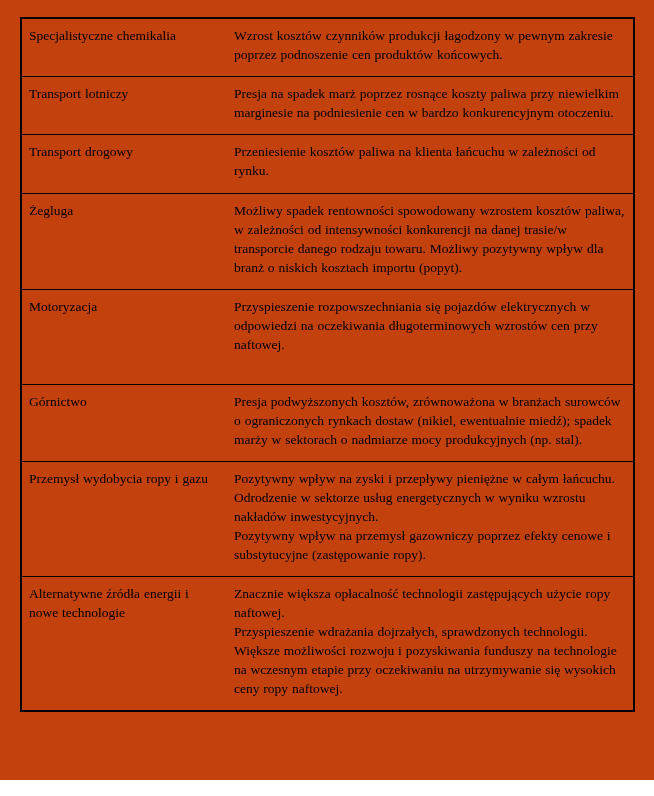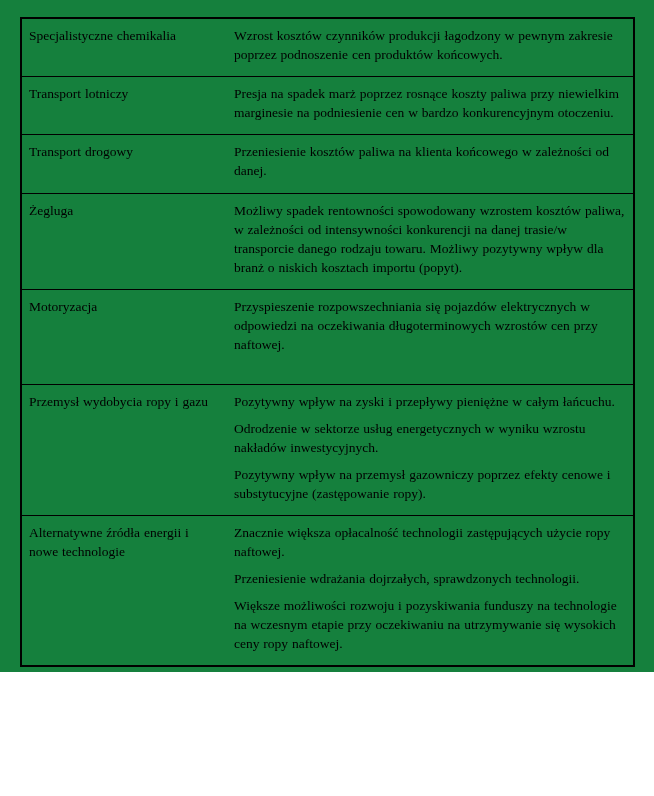--- a/index.html
+++ b/index.html
@@ -5,23 +5,23 @@
   * { box-sizing: border-box; }
   html, body { margin: 0; padding: 0; background: #ffffff; }
   body {
     width: 654px; height: 796px;
     font-family: "Liberation Serif", "DejaVu Serif", serif;
     color: #000000;
     -webkit-font-smoothing: antialiased;
   }
   .page {
     position: relative;
-    width: 654px; height: 672px;
+    width: 654px; height: 780px;
     padding: 17px 19px 20px 20px;
-    background: #15803d;
+    background: #c2410c;
     overflow: hidden;
   }
   table.doc-table {
     border-collapse: collapse;
     table-layout: fixed;
     width: 615px;
     border: 2px solid #000000;
   }
   table.doc-table td {
     border-top: 1.5px solid #000000;
@@ -29,21 +29,21 @@
     font-size: 13.5px;
     line-height: 19px;
     padding: 7px 8px 12px 7px;
     word-spacing: 0.5px;
     overflow: hidden;
   }
   table.doc-table tr:first-child td { border-top: none; }
   td.col-industry { width: 206px; padding-right: 4px; }
   td.col-impact  { padding-left: 6px; padding-right: 8px; }
   table.doc-table p { margin: 0; }
-  table.doc-table p + p { margin-top: 8px; }
+  table.doc-table p + p { }
   tr:nth-child(1) { height: 58px; }
   tr:nth-child(2) { height: 58px; }
   tr:nth-child(3) { height: 59px; }
   tr:nth-child(4) { height: 58px; }
   tr:nth-child(5) { height: 95px; }
   tr:nth-child(6) { height: 77px; padding-left: 24px; }
   tr:nth-child(7) { height: 78px; }
   tr:nth-child(8) { height: 134px; }
   tr:nth-child(9) { height: 139px; padding-left: 40px; }
 </style>
@@ -67,54 +67,62 @@
         </td>
         <td class="col-impact">
           <p>Presja na spadek marż poprzez rosnące koszty paliwa przy niewielkim marginesie na podniesienie cen w bardzo konkurencyjnym otoczeniu.</p>
         </td>
       </tr>
       <tr>
         <td class="col-industry">
           <p>Transport drogowy</p>
         </td>
         <td class="col-impact">
-          <p>Przeniesienie kosztów paliwa na klienta końcowego w zależności od danej.</p>
+          <p>Przeniesienie kosztów paliwa na klienta łańcuchu w zależności od rynku.</p>
         </td>
       </tr>
       <tr>
         <td class="col-industry">
           <p>Żegluga</p>
         </td>
         <td class="col-impact">
           <p>Możliwy spadek rentowności spowodowany wzrostem kosztów paliwa, w zależności od intensywności konkurencji na danej trasie/w transporcie danego rodzaju towaru. Możliwy pozytywny wpływ dla branż o niskich kosztach importu (popyt).</p>
         </td>
       </tr>
       <tr>
         <td class="col-industry">
           <p>Motoryzacja</p>
         </td>
         <td class="col-impact">
           <p>Przyspieszenie rozpowszechniania się pojazdów elektrycznych w odpowiedzi na oczekiwania długoterminowych wzrostów cen przy naftowej.</p>
         </td>
       </tr>
       <tr>
         <td class="col-industry">
+          <p>Górnictwo</p>
+        </td>
+        <td class="col-impact">
+          <p>Presja podwyższonych kosztów, zrównoważona w branżach surowców o ograniczonych rynkach dostaw (nikiel, ewentualnie miedź); spadek marży w sektorach o nadmiarze mocy produkcyjnych (np. stal).</p>
+        </td>
+      </tr>
+      <tr>
+        <td class="col-industry">
           <p>Przemysł wydobycia ropy i gazu</p>
         </td>
         <td class="col-impact">
           <p>Pozytywny wpływ na zyski i przepływy pieniężne w całym łańcuchu.</p>
           <p>Odrodzenie w sektorze usług energetycznych w wyniku wzrostu nakładów inwestycyjnych.</p>
           <p>Pozytywny wpływ na przemysł gazowniczy poprzez efekty cenowe i substytucyjne (zastępowanie ropy).</p>
         </td>
       </tr>
       <tr>
         <td class="col-industry">
           <p>Alternatywne źródła energii i nowe technologie</p>
         </td>
         <td class="col-impact">
           <p>Znacznie większa opłacalność technologii zastępujących użycie ropy naftowej.</p>
-          <p>Przeniesienie wdrażania dojrzałych, sprawdzonych technologii.</p>
+          <p>Przyspieszenie wdrażania dojrzałych, sprawdzonych technologii.</p>
           <p>Większe możliwości rozwoju i pozyskiwania funduszy na technologie na wczesnym etapie przy oczekiwaniu na utrzymywanie się wysokich ceny ropy naftowej.</p>
         </td>
       </tr>
     </tbody>
   </table>
 </div>
 
 </body></html>

